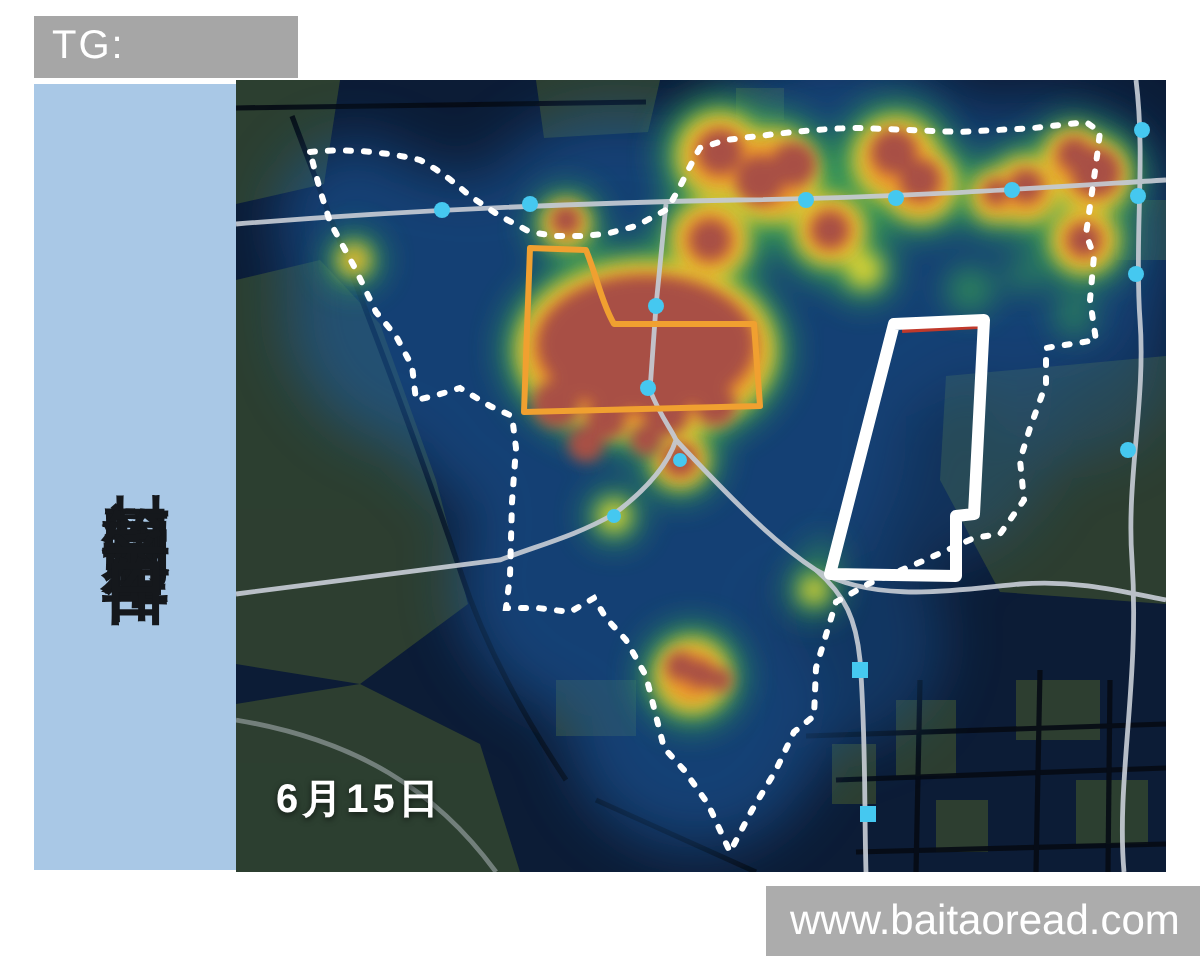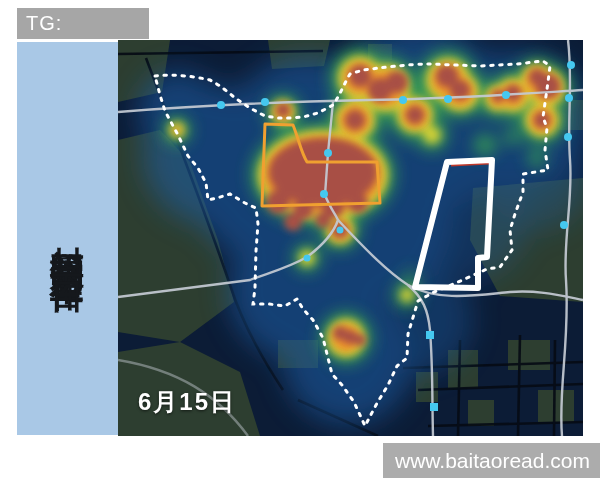--- a/index.html
+++ b/index.html
@@ -15,21 +15,21 @@
   .side-banner{position:absolute;left:17px;top:42px;width:101px;height:393px;
                background:#a9c8e6;display:flex;align-items:center;justify-content:center;}
   .side-banner .vtitle{writing-mode:vertical-rl;text-orientation:upright;
                font-size:34px;font-weight:bold;color:#15181c;letter-spacing:4px;line-height:1;}
 
   
   .map{position:absolute;left:118px;top:40px;width:465px;height:396px;
        background:#0c1c36;overflow:hidden;}
   .map svg{position:absolute;left:0;top:0;}
 
-  .date-label{position:absolute;left:20px;top:346px;color:#ffffff;font-size:24px;
+  .date-label{position:absolute;left:20px;top:346px;color:#ffffff;font-size:20px;
               font-weight:bold;letter-spacing:2px;text-shadow:0 1px 3px rgba(0,0,0,.6);}
 
   
   .watermark-bar{position:absolute;left:383px;top:443px;width:217px;height:35px;
                  background:#acacac;color:#fff;font-size:21px;line-height:35px;
                  padding-left:12px;box-sizing:border-box;}
 </style>
 </head>
 <body>
 

